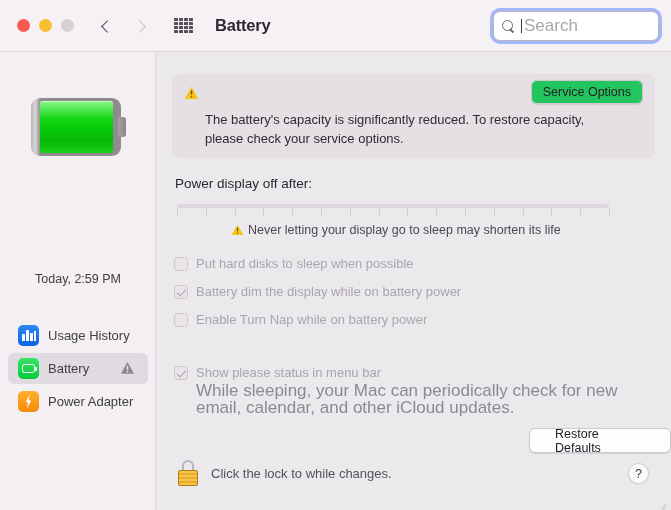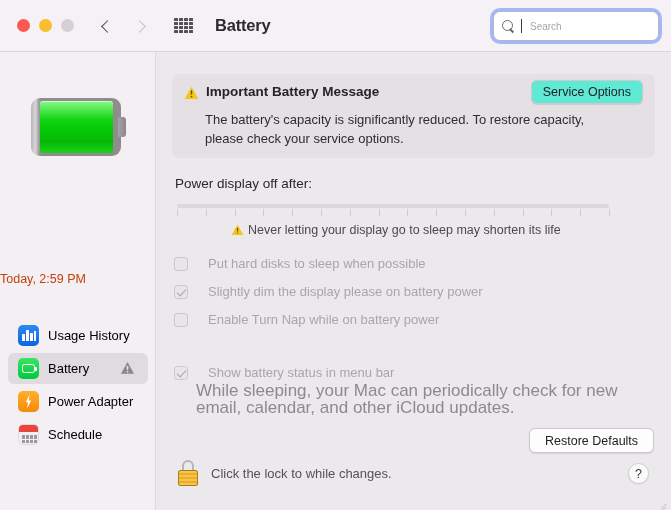--- a/index.html
+++ b/index.html
@@ -62,21 +62,21 @@
   #search-icon::before {
     content: ""; position: absolute; left: 0; top: 0;
     width: 9px; height: 9px; border: 1.5px solid #6b6770; border-radius: 50%;
   }
   #search-icon::after {
     content: ""; position: absolute; left: 8px; top: 8.5px;
     width: 5px; height: 1.5px; background: #6b6770; transform: rotate(45deg);
     transform-origin: left center;
   }
   #caret { width: 1px; height: 14px; background: #3a3740; margin-left: 6px; }
-  #search-placeholder { font-size: 10px; color: #a8a4ac; margin-left: 8px; }
+  #search-placeholder { font-size: 17px; color: #a8a4ac; margin-left: 2px; }
 
   
   #sidebar {
     position: absolute; left: 0; top: 52px; width: 156px; height: 458px;
     background: #f3eff3;
     border-right: 1px solid #ddd8de;
   }
 
   #battery-graphic {
     position: absolute; left: 31px; top: 46px; width: 95px; height: 58px;
@@ -101,34 +101,34 @@
     position: absolute; left: 87px; top: 19px; width: 8px; height: 20px;
     border-radius: 1px 3px 3px 1px;
     background: linear-gradient(90deg,#a6a2a6,#8a868a);
   }
 
   #status-title {
     position: absolute; left: 0; top: 196px; width: 156px; text-align: center;
     font-size: 13.5px; font-weight: bold; color: #2e2b32;
   }
   #status-sub {
-    position: absolute; left: 0; top: 220px; width: 156px; 
-    font-size: 12.5px; color: #c2410c;
+    position: absolute; left: 0; top: 220px; width: 156px; text-align: center;
+    font-size: 12.5px; color: #404040;
   }
 
   .side-item {
     position: absolute; left: 8px; width: 140px; height: 31px;
     display: flex; align-items: center; border-radius: 6px;
   }
   .side-item.selected { background: #e0dbe0; }
   .side-ico {
     width: 21px; height: 21px; border-radius: 5px; margin-left: 10px; flex: none;
     position: relative; overflow: hidden;
   }
-  .side-label { margin-left: 9px; font-size: 13px; color: #000000; }
+  .side-label { margin-left: 9px; font-size: 13px; color: #404040; }
 
   
   #ico-usage { background: linear-gradient(180deg,#2f87f5,#0a66e0); }
   #ico-usage .b { position: absolute; bottom: 5px; width: 2.5px; background: #fff; border-radius: 0.5px; }
   #ico-usage .b1 { left: 4px;   height: 7px; }
   #ico-usage .b2 { left: 8px;   height: 11px; }
   #ico-usage .b3 { left: 12px;  height: 8px; }
   #ico-usage .b4 { left: 15.5px;height: 10px; }
 
   #ico-battery { background: linear-gradient(180deg,#3ae564,#00c93c); }
@@ -173,59 +173,59 @@
   #msg-title {
     position: absolute; left: 34px; top: 10px;
     font-size: 13.5px; font-weight: bold; color: #262329;
   }
   #msg-body {
     position: absolute; left: 33px; top: 36px; width: 400px;
     font-size: 13px; color: #2f2c33; line-height: 19px;
   }
   #btn-service {
     position: absolute; right: 12px; top: 6px; height: 24px; padding: 0 11px;
-    background: #5eead4; border: 1px solid #cdc9ce; border-radius: 6px;
+    background: #22c55e; border: 1px solid #cdc9ce; border-radius: 6px;
     font-size: 12.5px; color: #222028; display: flex; align-items: center;
     box-shadow: 0 0.5px 1px rgba(0,0,0,0.10);
   }
 
   #slider-label {
     position: absolute; left: 19px; top: 124px; font-size: 13.5px; color: #2a272e;
   }
   #slider-track {
     position: absolute; left: 21px; top: 152px; width: 432px; height: 4px;
     background: #dcd7dc; border-radius: 2px;
   }
   #ticks {
     position: absolute; left: 21px; top: 157px; width: 432px; height: 7px;
   }
   #ticks i { position: absolute; top: 0; width: 1px; height: 7px; background: #d2ccd2; }
   #slider-hint-warn { position: absolute; left: 75px; top: 172px; width: 13px; height: 12px; }
   #slider-hint {
     position: absolute; left: 92px; top: 171px; font-size: 12.5px; color: #4c4852;
   }
 
-  .cbrow { position: absolute; left: 18px; display: flex; align-items: flex-start; gap: 12px; }
+  .cbrow { position: absolute; left: 18px; display: flex; align-items: flex-start; }
   .cbox {
     width: 14px; height: 14px; border-radius: 3.5px; flex: none;
     border: 1px solid #cbc6cc; background: #e9e5e9; position: relative; margin-top: 1px;
   }
   .cbox.checked::after {
     content: ""; position: absolute; left: 4px; top: 1px;
     width: 4px; height: 8px; border: solid #a6a1a8;
     border-width: 0 1.7px 1.7px 0; transform: rotate(42deg);
   }
   .cblabel { margin-left: 8px; font-size: 13px; color: #a9a5ad; }
   #napdesc {
     position: absolute; left: 40px; top: 330px; width: 430px;
     font-size: 17px; color: #8d8992; line-height: 17px;
   }
 
   #btn-restore {
-    position: absolute; left: 373px; top: 376px; height: 25px; padding: 0 15px;
+    position: absolute; left: 373px; top: 376px; height: 25px; padding: 0 25px;
     background: #fdfdfd; border: 1px solid #cdc9ce; border-radius: 6px;
     font-size: 12.5px; color: #222028; display: flex; align-items: center;
     box-shadow: 0 0.5px 1px rgba(0,0,0,0.10);
   }
 
   #lock { position: absolute; left: 21px; top: 408px; width: 22px; height: 26px; }
   #lock-shackle {
     position: absolute; left: 5px; top: 0; width: 12px; height: 12px;
     border: 2.2px solid #b7b3ba; border-bottom: none;
     border-radius: 6px 6px 0 0; background: transparent;
@@ -329,47 +329,30 @@
       </svg>
     </div>
 
     <div class="side-item" style="top:334px;">
       <div class="side-ico" id="ico-power">
         <div class="bolt"></div>
       </div>
       <div class="side-label">Power Adapter</div>
     </div>
 
-    <div class="side-item" style="top:367px;">
-      <div class="side-ico" id="ico-sched">
-        <div class="top"></div>
-        <div class="dots">
-            <i></i>
-            <i></i>
-            <i></i>
-            <i></i>
-            <i></i>
-            <i></i>
-            <i></i>
-            <i></i>
-          </div>
-      </div>
-      <div class="side-label">Schedule</div>
-    </div>
   </div>
 
   <div id="main">
 
     <div id="msgbox">
       <svg id="msg-warn" viewBox="0 0 16 15">
         <path d="M8 0.8 L15.4 13.9 L0.6 13.9 Z" fill="#f5c518"></path>
         <rect x="7.25" y="4.6" width="1.5" height="4.8" rx="0.7" fill="#6b5600"></rect>
         <circle cx="8" cy="11.4" r="0.85" fill="#6b5600"></circle>
       </svg>
-      <div id="msg-title">Important Battery Message</div>
       <div id="msg-body">The battery's capacity is significantly reduced. To restore capacity, please check your service options.</div>
       <div id="btn-service">Service Options</div>
     </div>
 
     <div id="slider-label">Power display off after:</div>
     <div id="slider-track"></div>
     <div id="ticks">
         <i style="left: 0px;"></i>
         <i style="left: 29px;"></i>
         <i style="left: 58px;"></i>
@@ -395,33 +378,33 @@
     </svg>
     <div id="slider-hint">Never letting your display go to sleep may shorten its life</div>
 
     <div class="cbrow" style="top:204px;">
       <div class="cbox"></div>
       <div class="cblabel">Put hard disks to sleep when possible</div>
     </div>
 
     <div class="cbrow" style="top:232px;">
       <div class="cbox checked"></div>
-      <div class="cblabel">Slightly dim the display please on battery power</div>
+      <div class="cblabel">Battery dim the display while on battery power</div>
     </div>
 
     <div class="cbrow" style="top:260px;">
       <div class="cbox"></div>
       <div class="cblabel">Enable Turn Nap while on battery power</div>
     </div>
 
     <div id="napdesc">While sleeping, your Mac can periodically check for new email, calendar, and other iCloud updates.</div>
 
     <div class="cbrow" style="top:313px;">
       <div class="cbox checked"></div>
-      <div class="cblabel">Show battery status in menu bar</div>
+      <div class="cblabel">Show please status in menu bar</div>
     </div>
 
     <div id="btn-restore">Restore Defaults</div>
 
     <div id="lock">
       <div id="lock-shackle"></div>
       <div id="lock-body"></div>
     </div>
     <div id="lock-text">Click the lock to while changes.</div>
 

